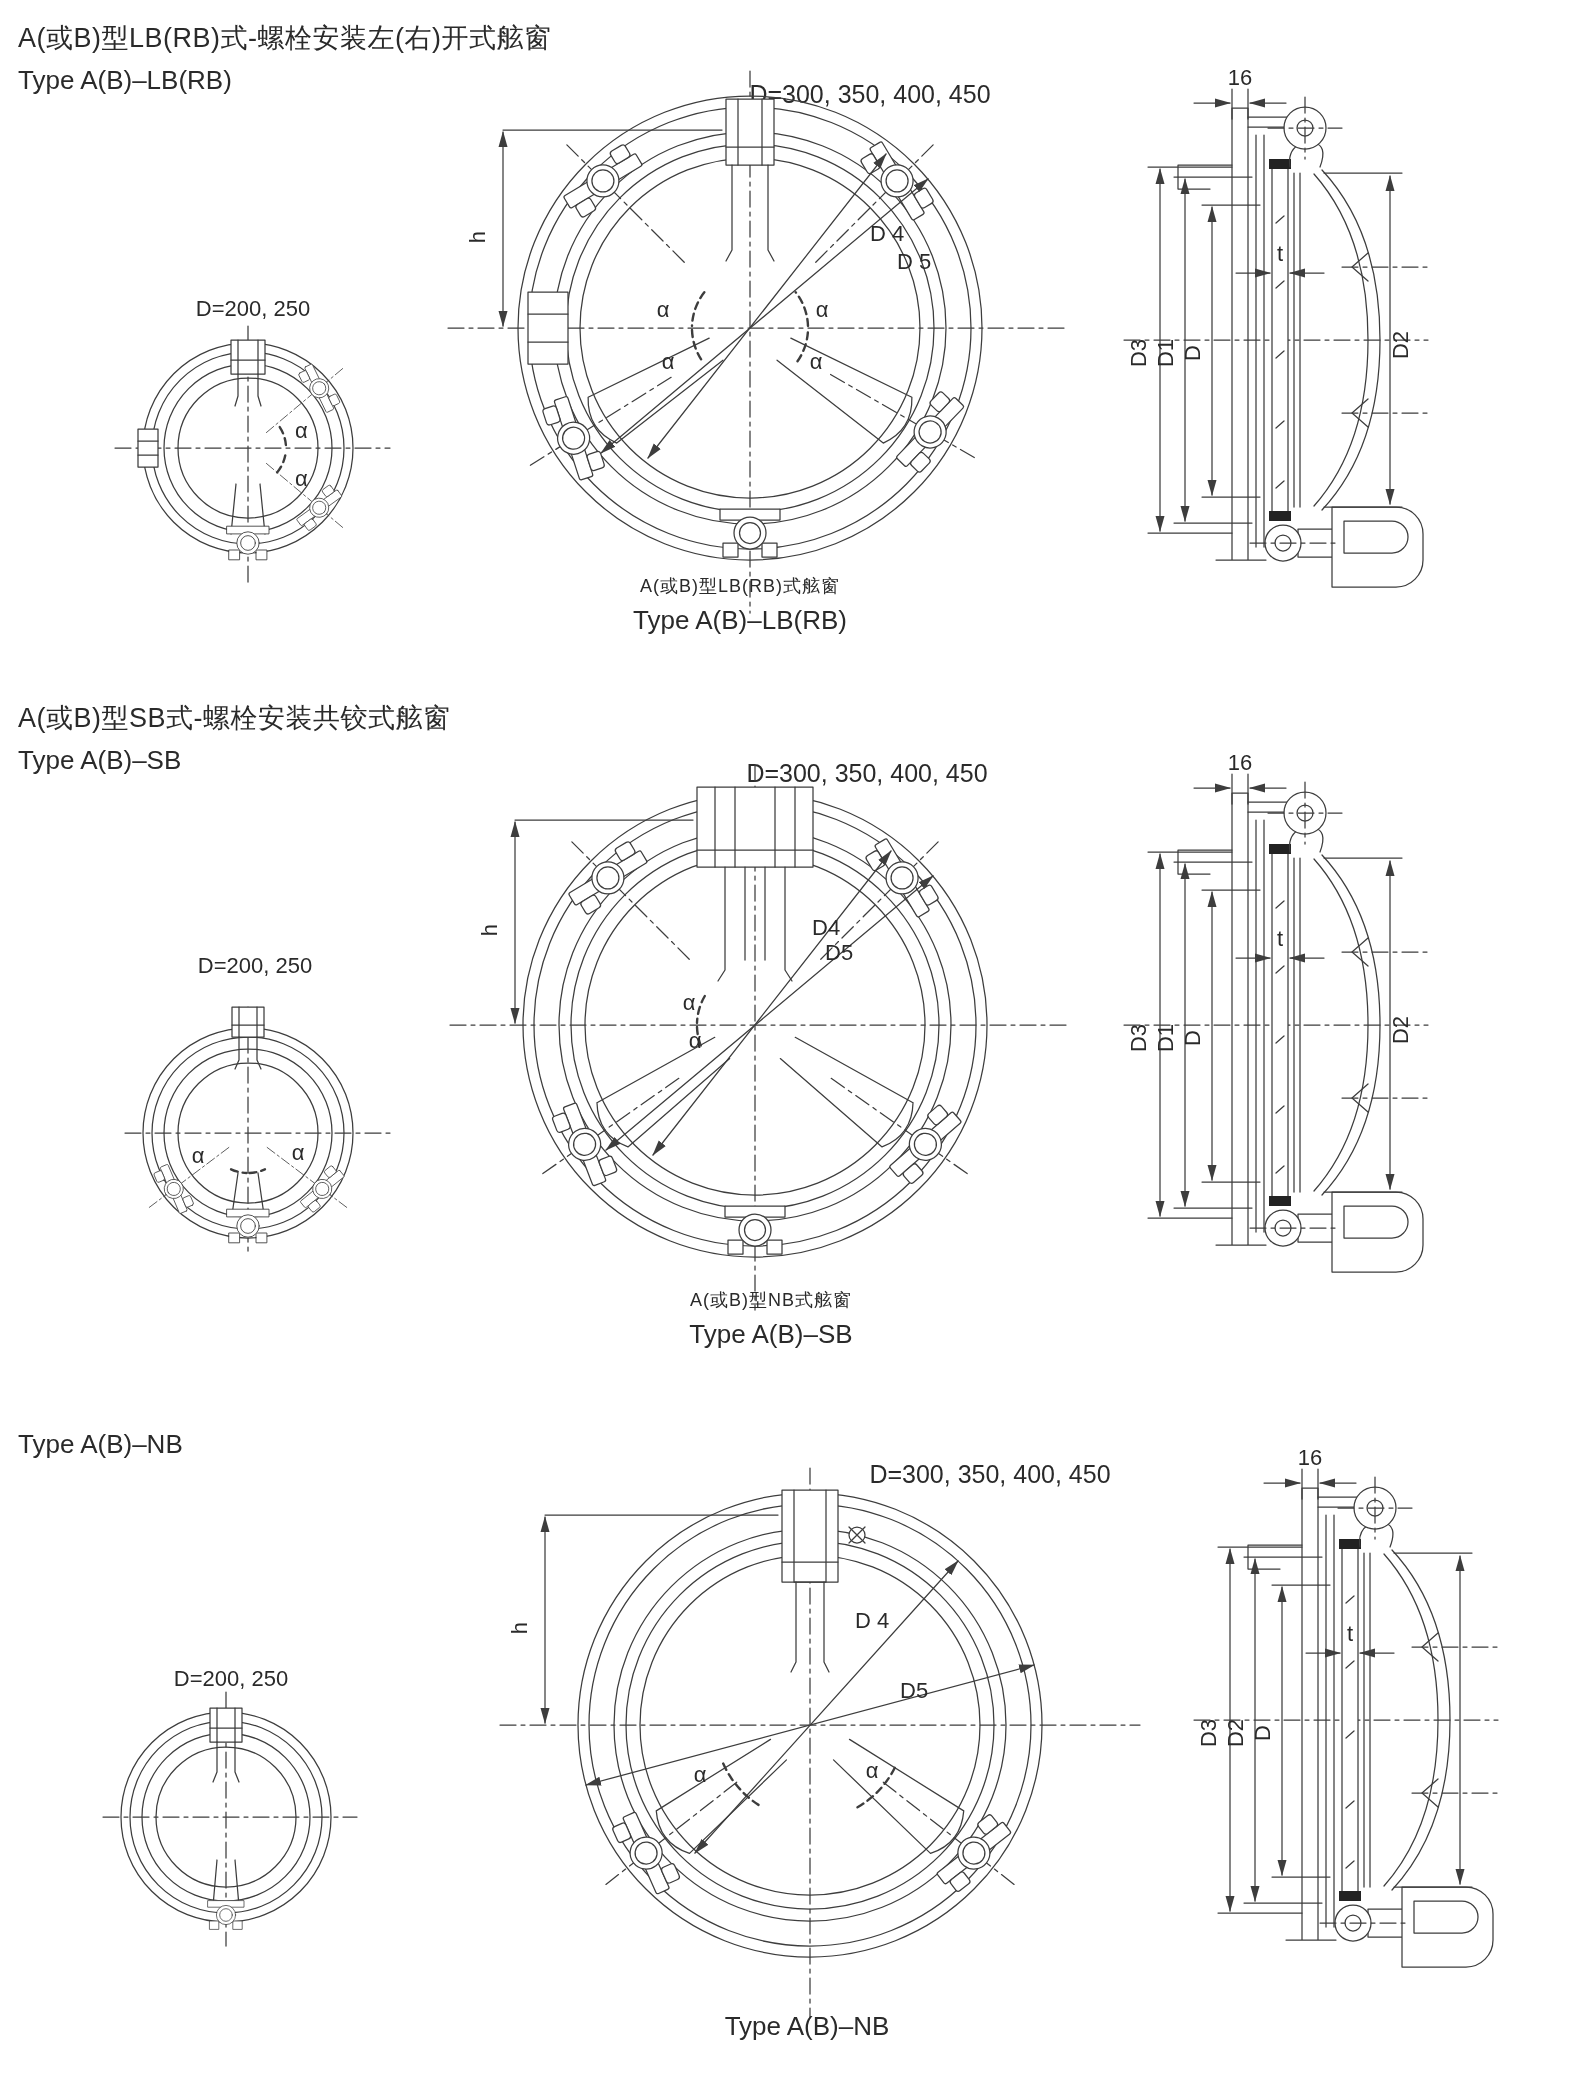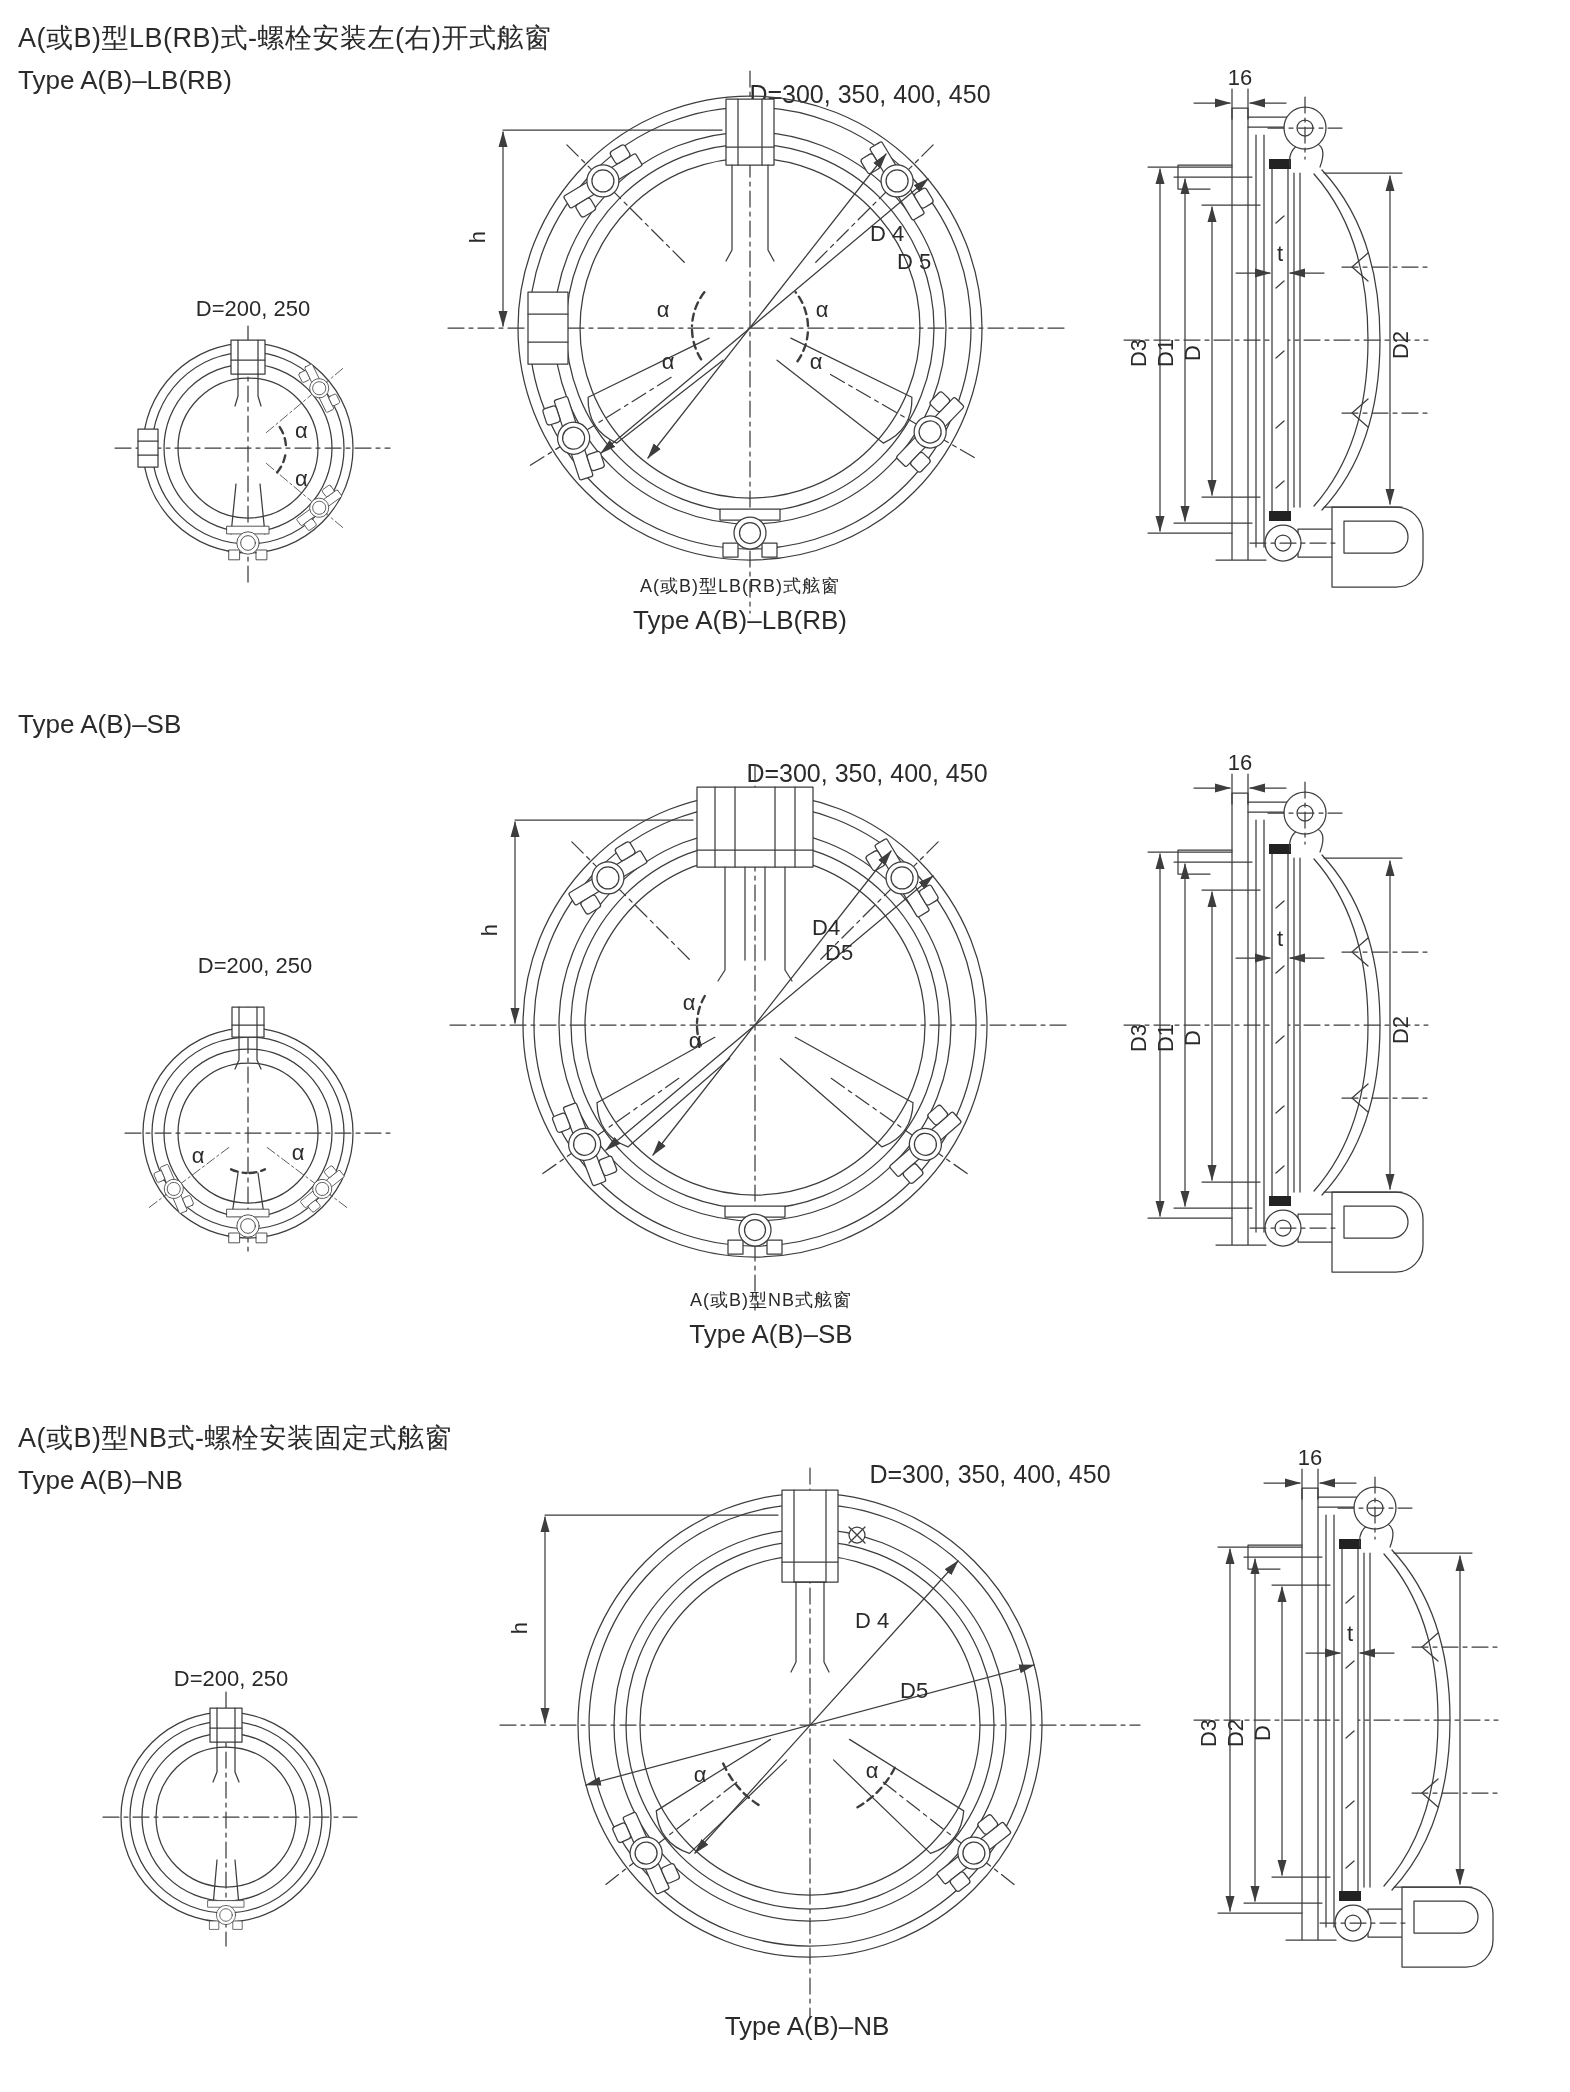--- a/index.html
+++ b/index.html
@@ -229,20 +229,21 @@
   <text class="t" transform="rotate(-90 318 290)" x="318" y="290" text-anchor="middle">D2</text>
   <text class="t" x="190" y="206" text-anchor="middle">t</text>
 </svg>
 
 <div class="abs caption" style="left:530px;top:574px">
   <div class="cap-cn">A(或B)型LB(RB)式舷窗</div>
   <div class="cap-en">Type A(B)–LB(RB)</div>
 </div>
 
 <div class="abs" style="left:18px;top:700px">
+  <div class="title-cn">A(或B)型SB式-螺栓安装共铰式舷窗</div>
   <div class="title-en">Type A(B)–SB</div>
 </div>
 
 <svg class="abs" style="left:120px;top:945px" width="280" height="310" viewBox="0 0 280 310">
   <text class="t" x="135" y="28" text-anchor="middle">D=200, 250</text>
   <g>
     <line class="ln cl" x1="5" y1="188" x2="272" y2="188"></line>
     <line class="ln cl" x1="128" y1="62" x2="128" y2="306"></line>
     <use href="#small4" x="128" y="188"></use>
     <g>
@@ -324,21 +325,20 @@
   <text class="t" transform="rotate(-90 318 290)" x="318" y="290" text-anchor="middle">D2</text>
   <text class="t" x="190" y="206" text-anchor="middle">t</text>
 </svg>
 
 <div class="abs caption" style="left:561px;top:1288px">
   <div class="cap-cn">A(或B)型NB式舷窗</div>
   <div class="cap-en">Type A(B)–SB</div>
 </div>
 
 <div class="abs" style="left:18px;top:1420px">
-  <div class="title-cn">A(或B)型NB式-螺栓安装固定式舷窗</div>
   <div class="title-en">Type A(B)–NB</div>
 </div>
 
 <svg class="abs" style="left:95px;top:1660px" width="270" height="300" viewBox="0 0 270 300">
   <text class="t" x="136" y="26" text-anchor="middle">D=200, 250</text>
   <g>
     <line class="ln cl" x1="8" y1="157" x2="262" y2="157"></line>
     <line class="ln cl" x1="131" y1="32" x2="131" y2="286"></line>
     <use href="#small4" x="131" y="157"></use>
     <g>

